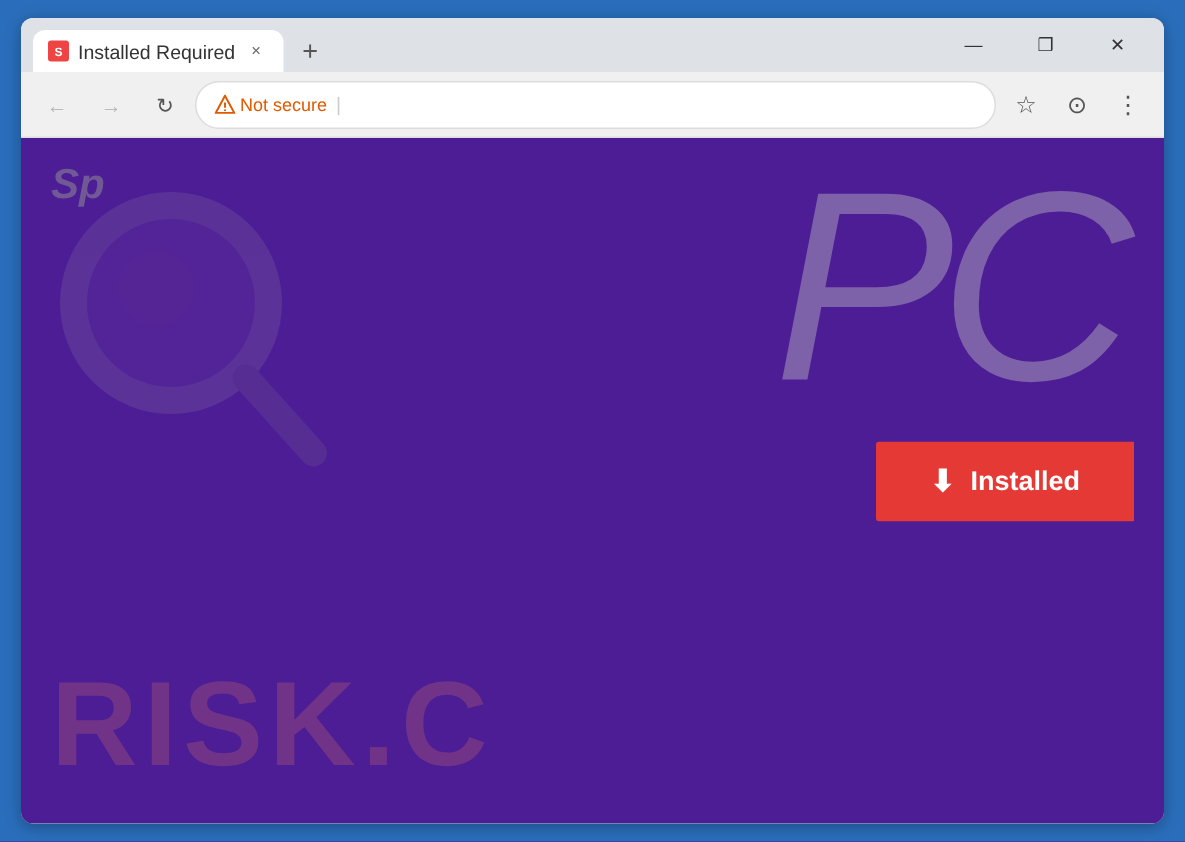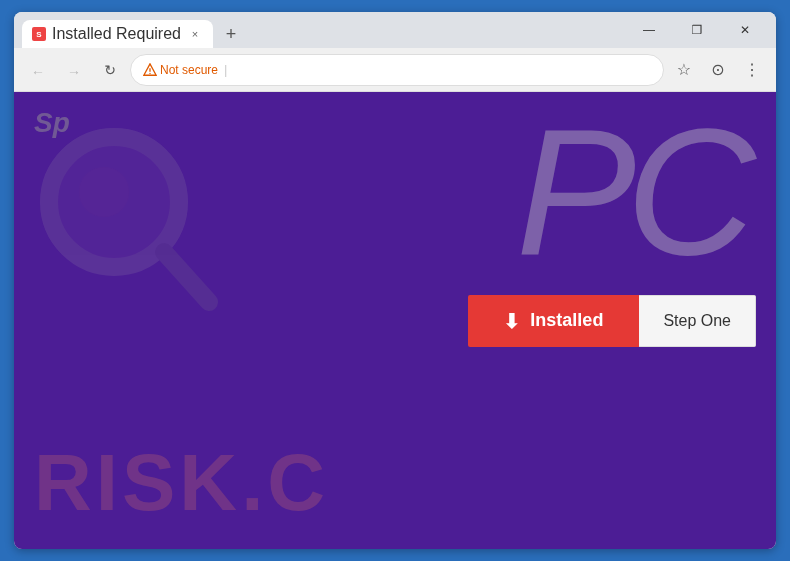--- a/index.html
+++ b/index.html
@@ -62,21 +62,21 @@
       font-size: 8px;
       color: white;
       font-weight: bold;
       flex-shrink: 0;
     }
     .tab-title {
       flex: 1;
       white-space: nowrap;
       overflow: hidden;
       text-overflow: ellipsis;
-      font-size: 16px;
+      font-size: 13px;
     }
     .tab-close {
       width: 16px;
       height: 16px;
       border-radius: 50%;
       display: flex;
       align-items: center;
       justify-content: center;
       font-size: 11px;
       color: #666;
@@ -378,17 +378,16 @@
     </div>
 
     <div class="card-area">
 
 
       <div class="action-buttons">
         <button class="download-btn">
           <span class="download-icon-sym">⬇</span>
           <span>Installed</span>
         </button>
-        <button class="step-one-btn">Step One</button>
       </div>
     </div>
   </div>
 </div>
 
 </body></html>

